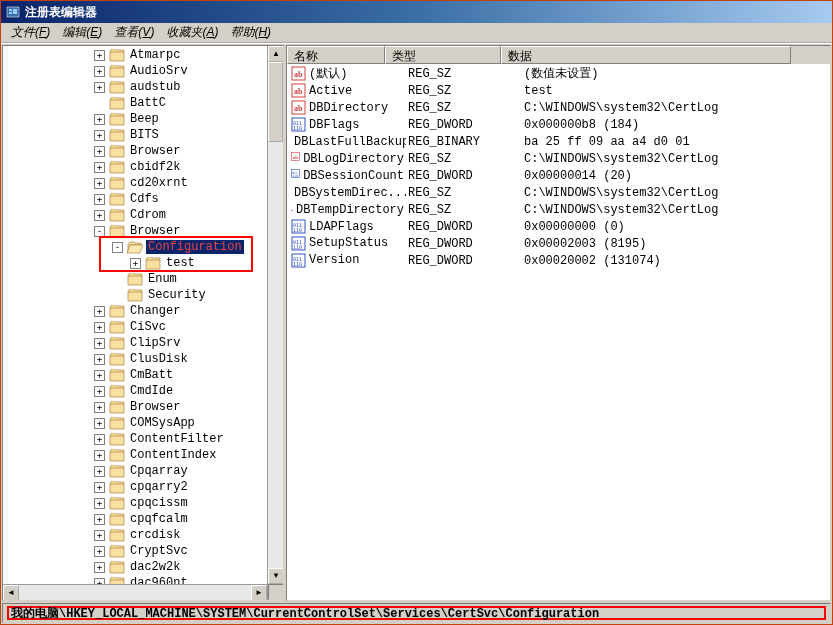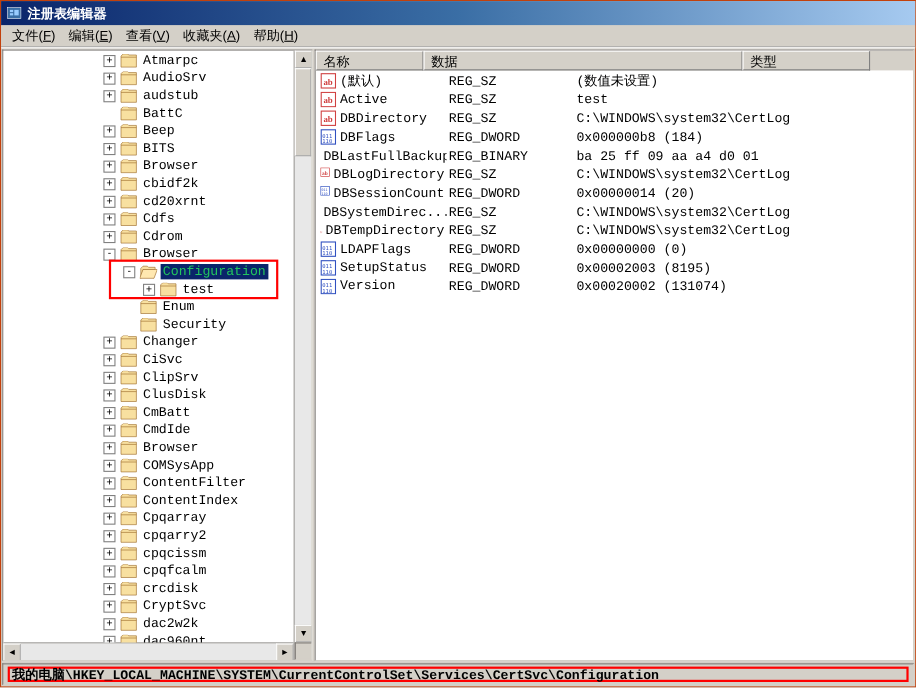--- a/index.html
+++ b/index.html
@@ -31,20 +31,21 @@
   height: 16px;
   margin-right: 4px;
 }
 .menubar {
   height: 20px;
   background: #d4d0c8;
   display: flex;
   align-items: center;
   padding: 0 4px;
   border-bottom: 1px solid #aaa;
+  font-style: italic;
 }
 .menu-item {
   padding: 2px 6px;
   cursor: default;
 }
 .menu-item u { text-decoration: underline; }
 .content {
   flex: 1;
   display: flex;
   border-top: 1px solid #fff;
@@ -132,21 +133,21 @@
   margin-right: 3px;
 }
 .folder svg { display: block; }
 .tree-label {
   padding: 0 2px;
   font-family: "Courier New", monospace;
   font-size: 12px;
 }
 .tree-label.selected {
   background: #0a246a;
-  color: #22c55e;
+  color: #ef4444;
 }
 .highlight-box {
   position: absolute;
   border: 2px solid red;
   pointer-events: none;
 }
 .list-panel {
   flex: 1;
   background: white;
   border: 1px inset #d4d0c8;
@@ -630,22 +631,22 @@
           <div class="scroll-thumb-v"></div>
         </div>
         <div class="scroll-btn">▼</div>
         <div class="scroll-btn" style="border:1px inset #d4d0c8"></div>
       </div>
     </div>
 
     <div class="list-panel">
       <div class="list-header" id="list-header">
           <div class="list-col-h" style="width: 98px;">名称</div>
+          <div class="list-col-h" style="width: 116px;">类型</div>
           <div class="list-col-h" style="width: 290px;">数据</div>
-          <div class="list-col-h" style="width: 116px;">类型</div>
         </div>
       <div class="list-body" id="list-body">
           <div class="list-row">
             <div class="list-cell" style="width: 117px; display: flex; align-items: center;">
               <span class="reg-icon"><svg viewBox="0 0 15 15">
                   <rect x="1" y="1" width="13" height="13" fill="#fff" stroke="#d04040" stroke-width="1"></rect>
                   <text x="3" y="11" font-size="8" font-family="Tahoma" fill="#d04040" font-weight="bold">ab</text>
                 </svg></span>
               <span>(默认)</span>
             </div>

